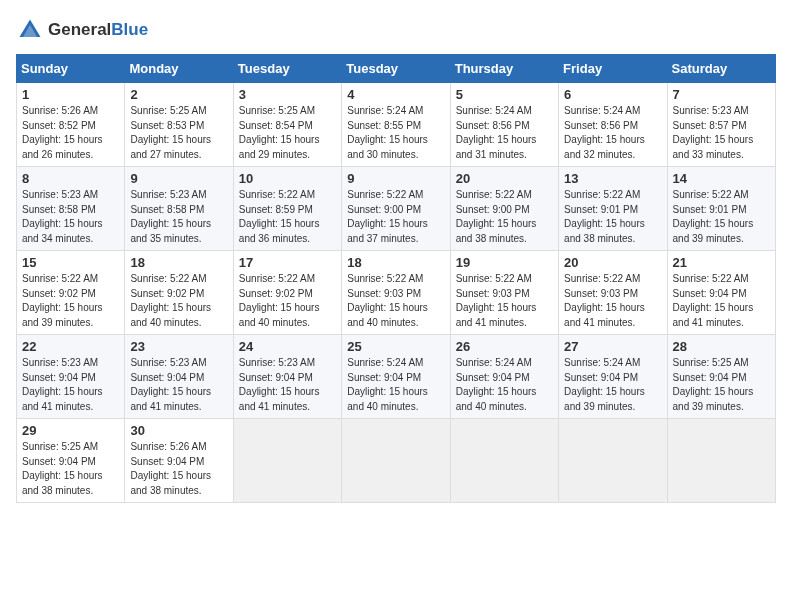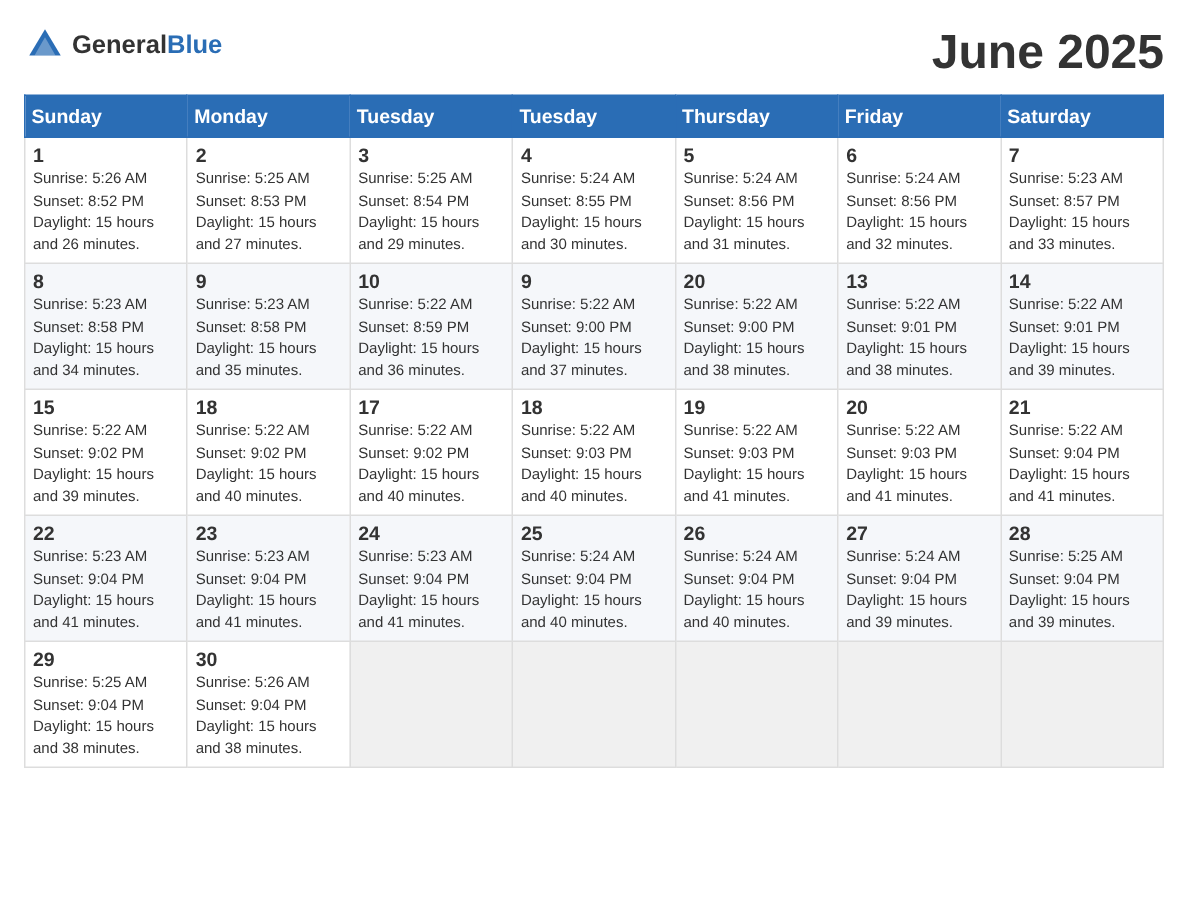--- a/index.html
+++ b/index.html
@@ -8,20 +8,21 @@
       background: #fff;
       width: 792px;
       min-height: 612px;
       padding: 16px;
     }
     .header-area {
       display: flex;
       justify-content: space-between;
       align-items: flex-start;
       margin-bottom: 10px;
+      flex-direction: column;
     }
     .logo {
       display: flex;
       align-items: center;
       gap: 4px;
     }
     .logo-icon {
       width: 28px;
       height: 28px;
     }
@@ -88,21 +89,20 @@
   <div class="logo">
     <svg class="logo-icon" viewBox="0 0 32 32">
       <polygon points="16,4 28,24 4,24" fill="#2a6db5"></polygon>
       <polygon points="16,10 24,24 8,24" fill="#fff" opacity="0.3"></polygon>
     </svg>
     <div>
       <span style="font-size:17px;font-weight:bold;color:#333;">General</span><span style="font-size:17px;font-weight:bold;color:#2a6db5;">Blue</span>
     </div>
   </div>
   <div class="title-area">
-    <div class="month-title">June 2025</div>
   </div>
 </div>
 
 <table class="calendar-table">
   <thead>
     <tr>
     <th>Sunday</th>
         <th>Monday</th>
         <th>Tuesday</th>
         <th>Tuesday</th>

